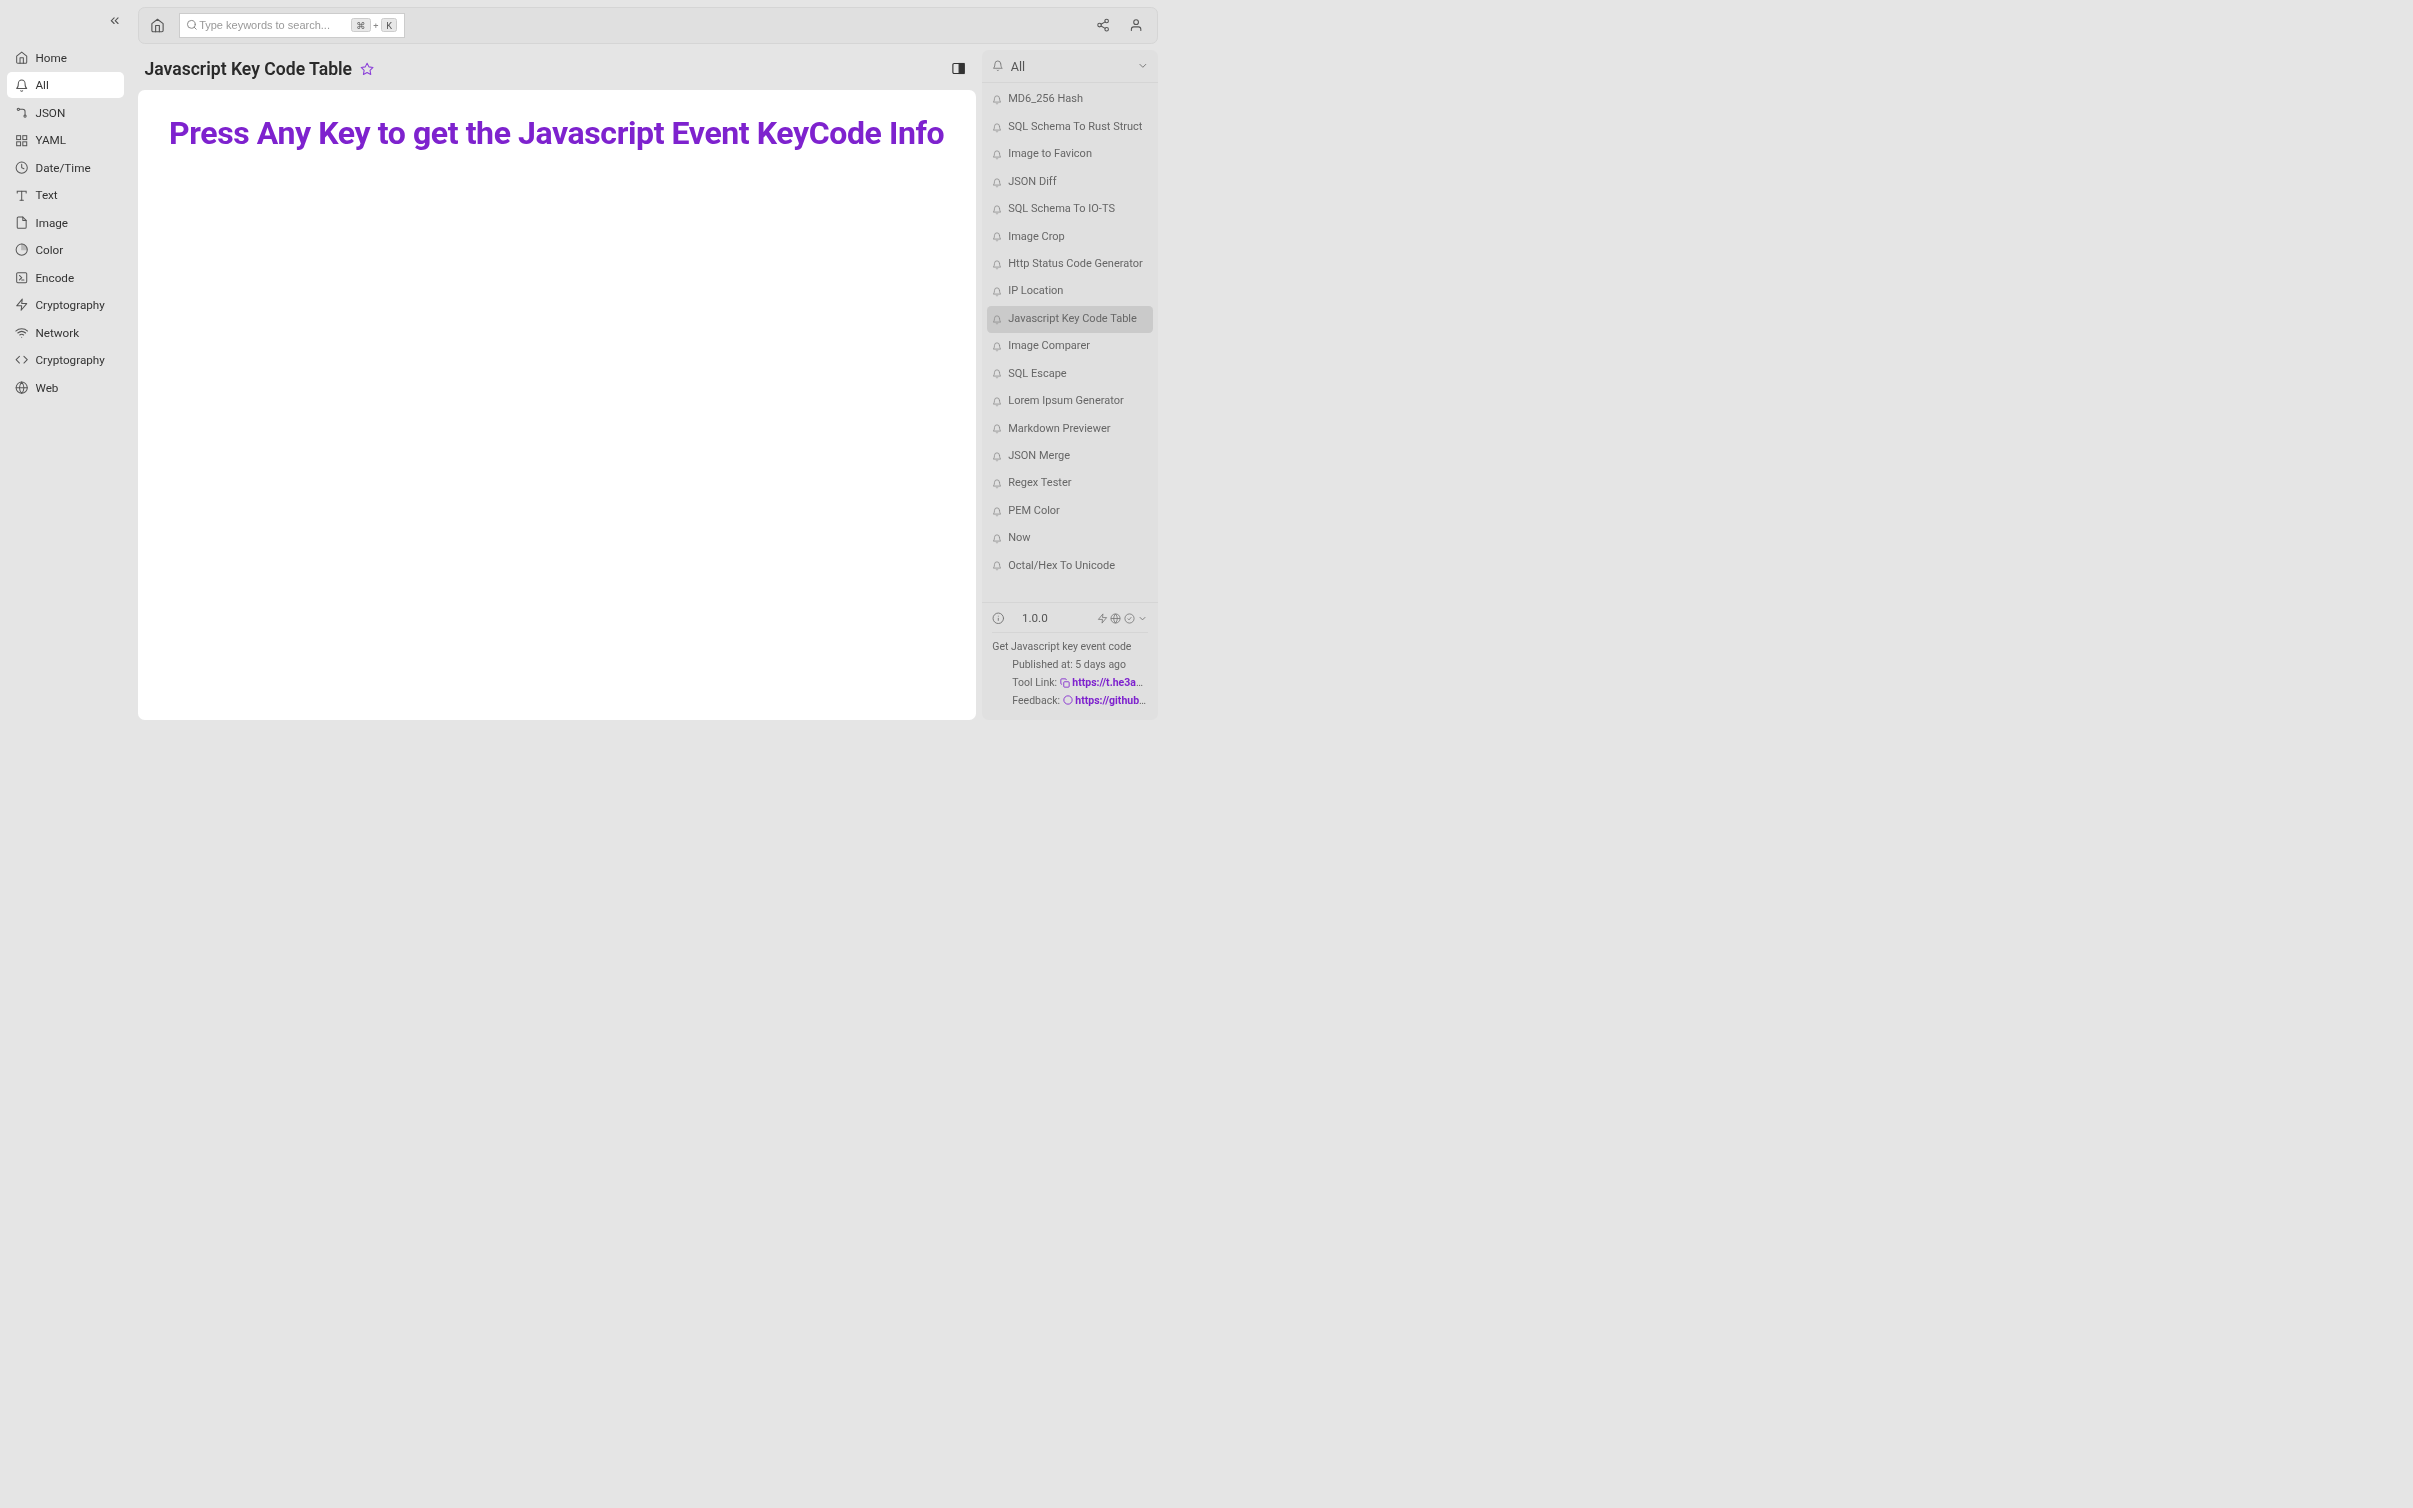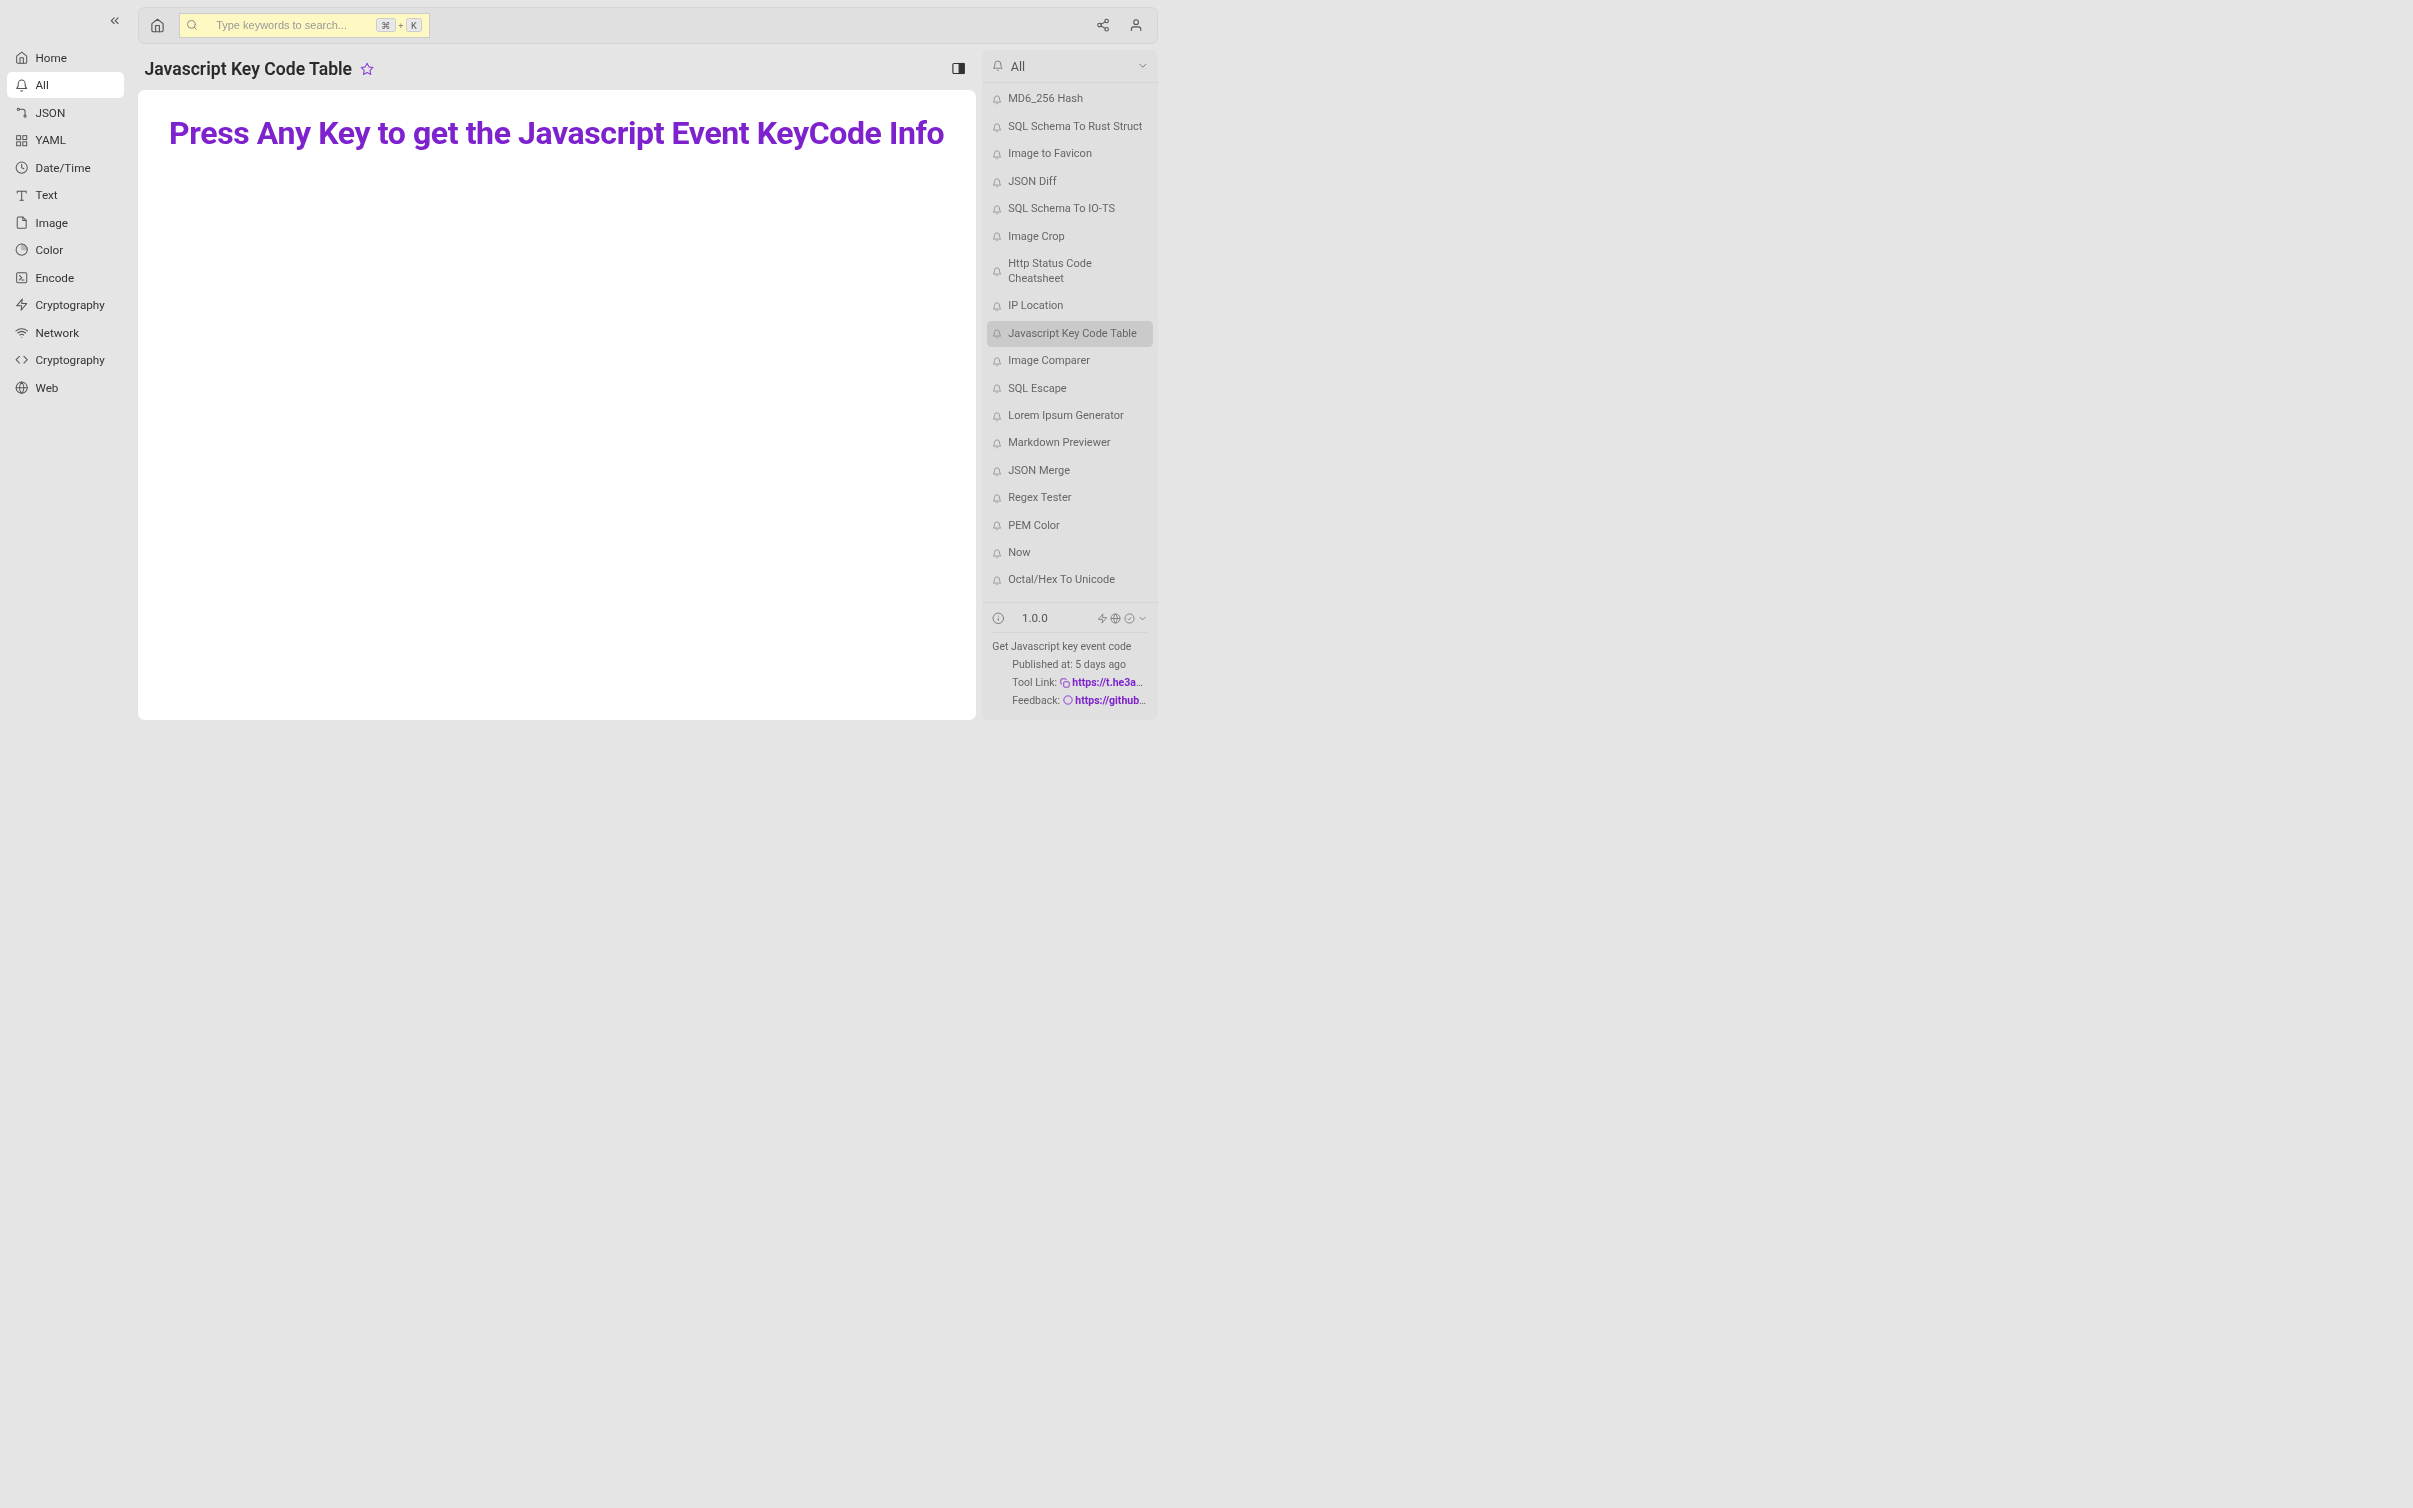--- a/index.html
+++ b/index.html
@@ -98,22 +98,22 @@
       height: 18.4px;
       display: flex;
       align-items: center;
       justify-content: center;
       cursor: pointer;
     }
 
     .search-box {
       display: flex;
       align-items: center;
-      gap: 18px;
-      background: #fef9c3;
+      gap: 1px;
+      background: #ffffff;
       border: 0.8px solid #ccc;
       border-radius: 0;
       padding: 3.4px 6.7px;
       min-width: 226px;
       height: 25px;
     }
 
     .search-box input {
       border: none;
       outline: none;
@@ -600,21 +600,21 @@
                 <path d="M18 8A6 6 0 0 0 6 8c0 7-3 9-3 9h18s-3-2-3-9"></path>
                 <path d="M13.73 21a2 2 0 0 1-3.46 0"></path>
               </svg>
               <span class="label">Image Crop</span>
             </div>
             <div class="right-panel-item">
               <svg class="bell" width="10" height="10" viewBox="0 0 24 24" fill="none" stroke="#888" stroke-width="1.8" stroke-linecap="round" stroke-linejoin="round">
                 <path d="M18 8A6 6 0 0 0 6 8c0 7-3 9-3 9h18s-3-2-3-9"></path>
                 <path d="M13.73 21a2 2 0 0 1-3.46 0"></path>
               </svg>
-              <span class="label">Http Status Code Cheatsheet</span>
+              <span class="label">Http Status Code Generator</span>
             </div>
             <div class="right-panel-item">
               <svg class="bell" width="10" height="10" viewBox="0 0 24 24" fill="none" stroke="#888" stroke-width="1.8" stroke-linecap="round" stroke-linejoin="round">
                 <path d="M18 8A6 6 0 0 0 6 8c0 7-3 9-3 9h18s-3-2-3-9"></path>
                 <path d="M13.73 21a2 2 0 0 1-3.46 0"></path>
               </svg>
               <span class="label">IP Location</span>
             </div>
             <div class="right-panel-item active">
               <svg class="bell" width="10" height="10" viewBox="0 0 24 24" fill="none" stroke="#888" stroke-width="1.8" stroke-linecap="round" stroke-linejoin="round">

